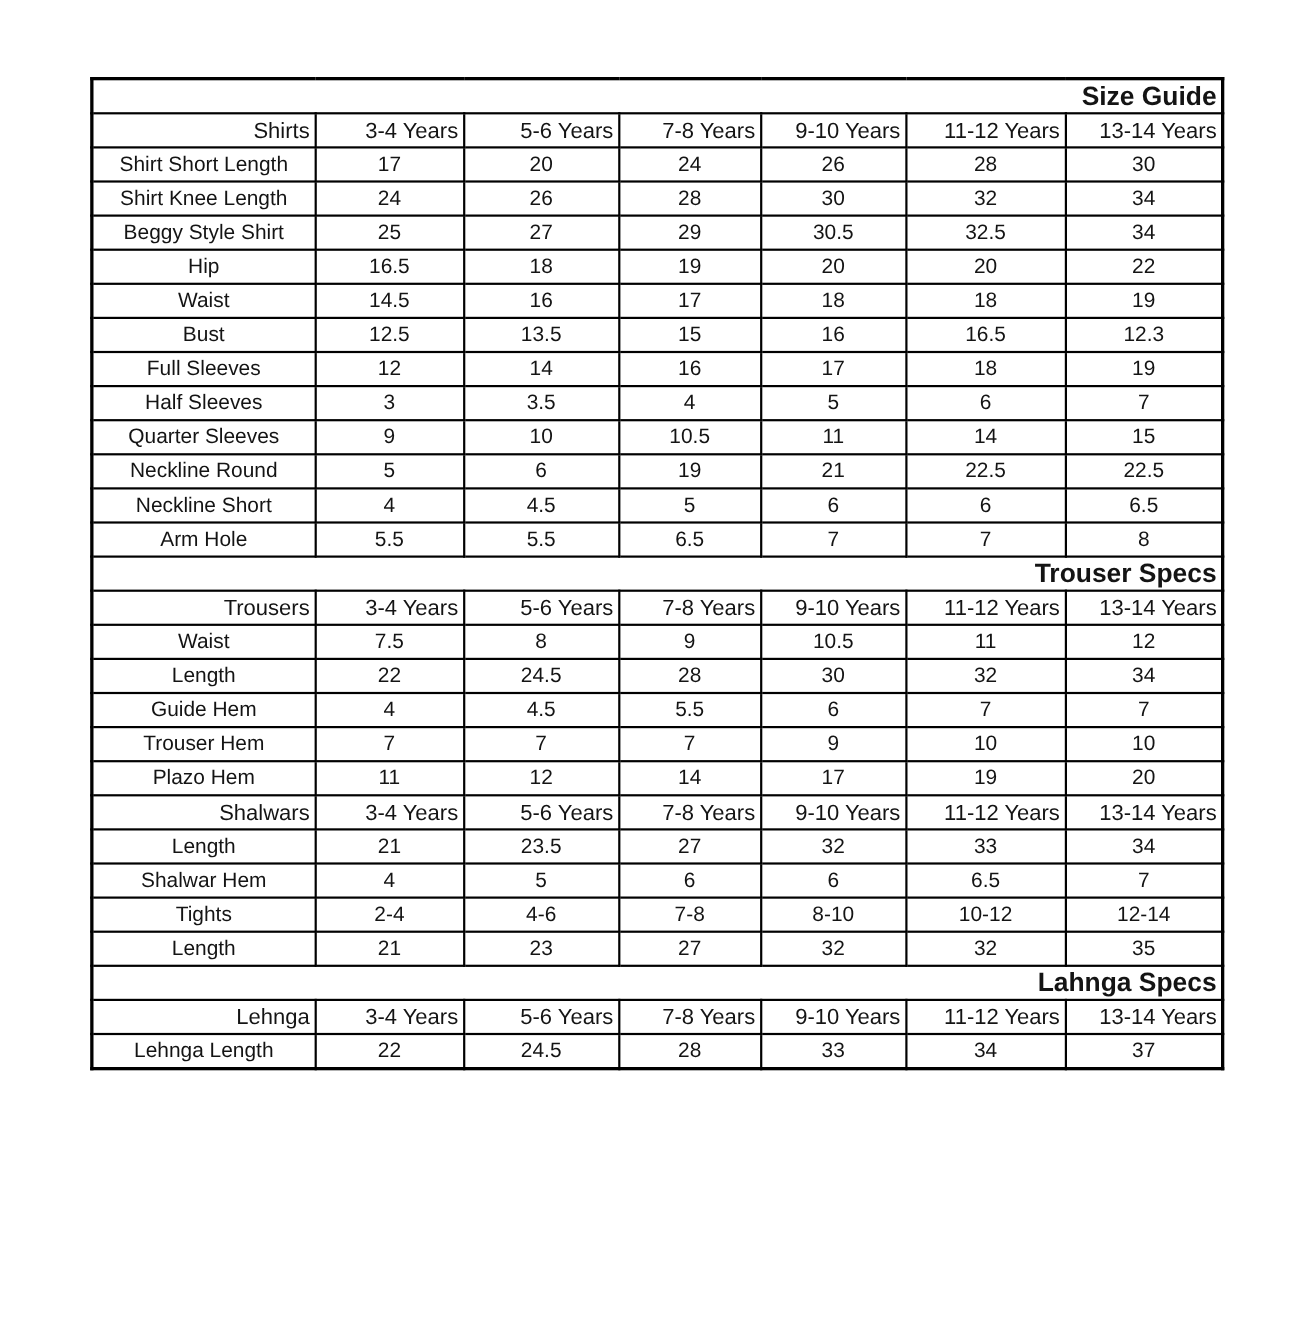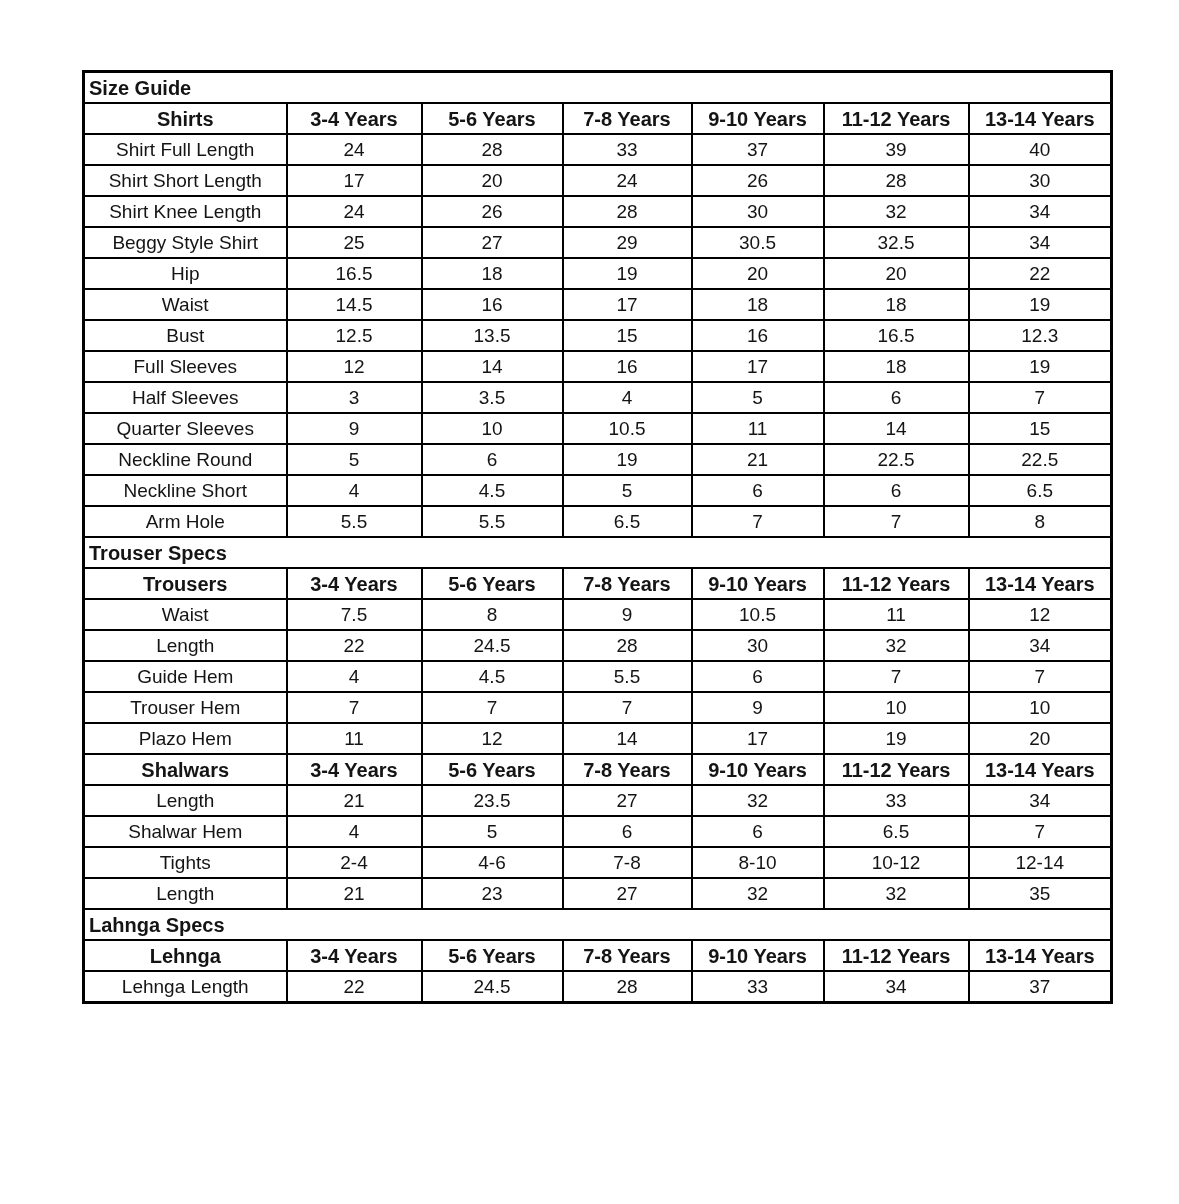--- a/index.html
+++ b/index.html
@@ -29,27 +29,27 @@
     line-height: 1;
     color: #141414;
     text-align: center;
     vertical-align: middle;
     padding: 0 4px;
     white-space: nowrap;
     overflow: hidden;
   }
   tr.section-title-row td {
     font-weight: bold;
+    font-size: 24px;
+    text-align: right;
+  }
+  tr.col-header-row td {
+    font-weight: normal;
     font-size: 20px;
-    text-align: left;
-  }
-  tr.col-header-row td {
-    font-weight: bold;
-    font-size: 20px;
-    text-align: center;
+    text-align: right;
   }
   td.label-cell {
     text-align: left;
     padding-left: 5px;
   }
 </style>
 </head>
 <body>
 
 <table class="size-guide">
@@ -69,29 +69,20 @@
       <tr class="col-header-row">
         <td>Shirts</td>
         <td>3-4 Years</td>
         <td>5-6 Years</td>
         <td>7-8 Years</td>
         <td>9-10 Years</td>
         <td>11-12 Years</td>
         <td>13-14 Years</td>
       </tr>
       <tr>
-        <td class="label-cell">Shirt Full Length</td>
-        <td>24</td>
-        <td>28</td>
-        <td>33</td>
-        <td>37</td>
-        <td>39</td>
-        <td>40</td>
-      </tr>
-      <tr>
         <td class="label-cell">Shirt Short Length</td>
         <td>17</td>
         <td>20</td>
         <td>24</td>
         <td>26</td>
         <td>28</td>
         <td>30</td>
       </tr>
       <tr>
         <td class="label-cell">Shirt Knee Length</td>

